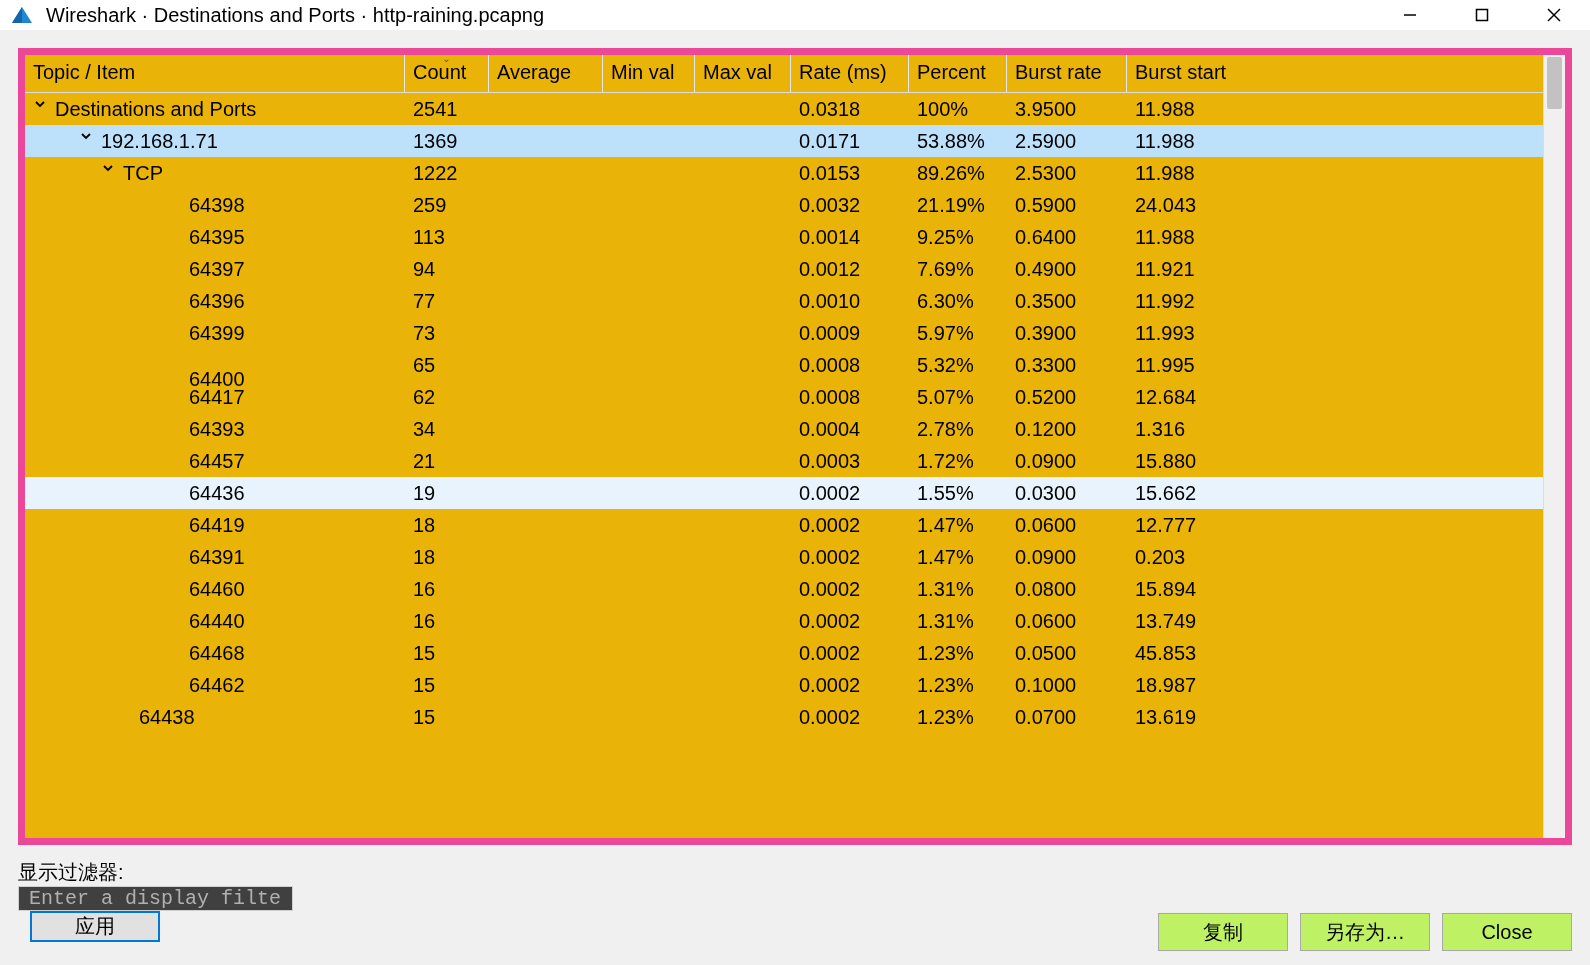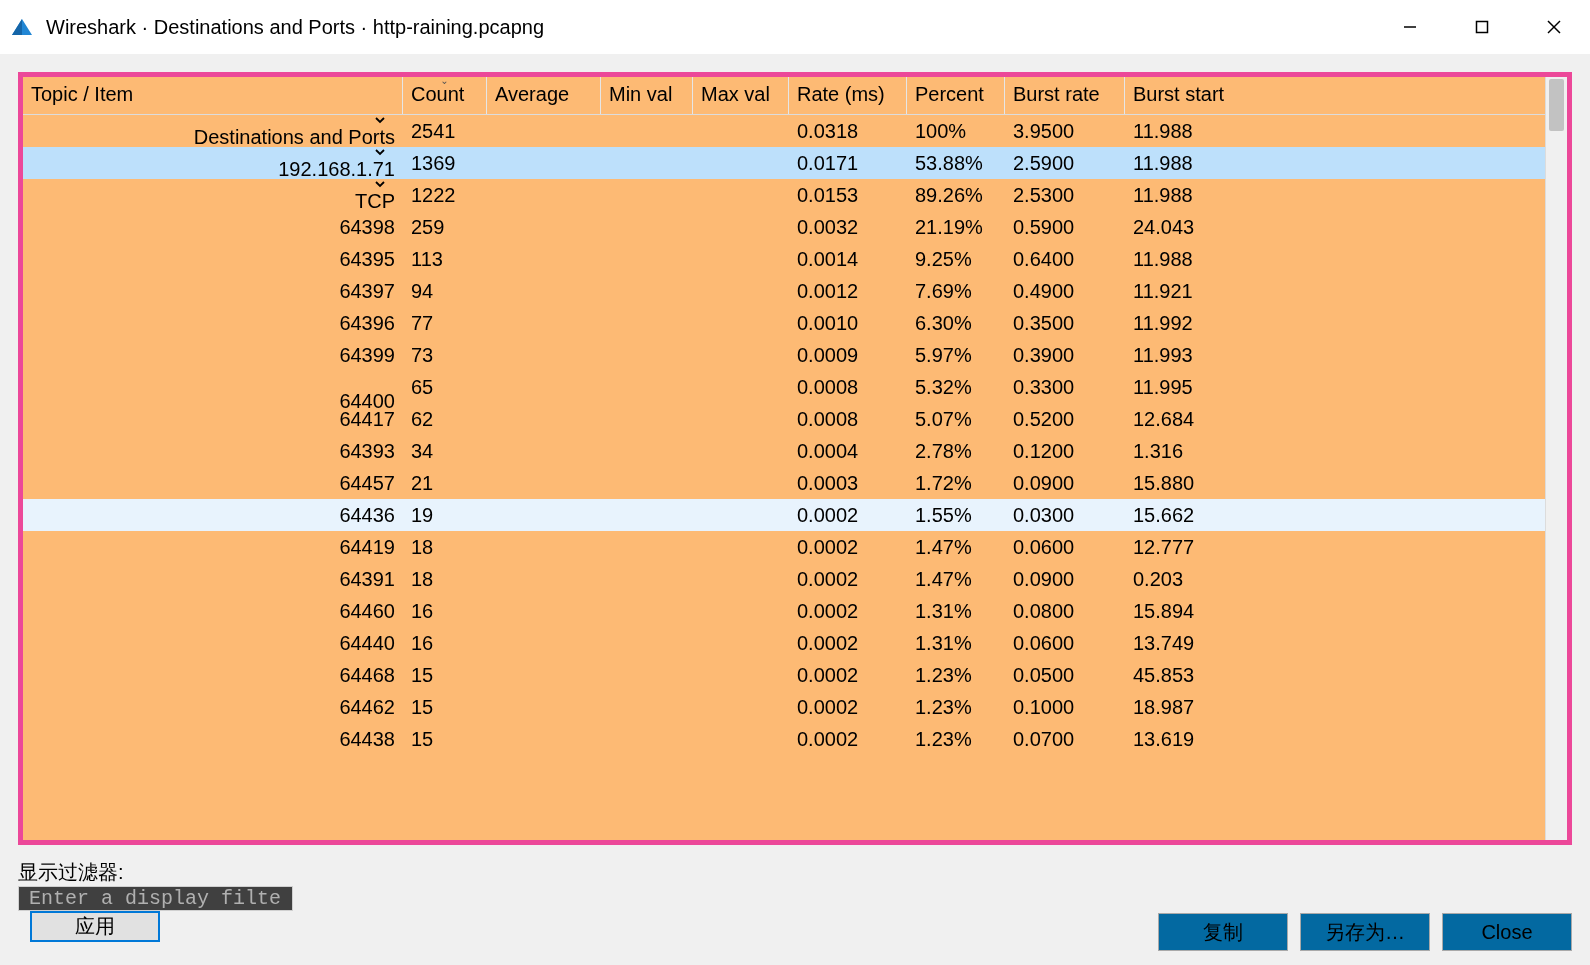--- a/index.html
+++ b/index.html
@@ -11,21 +11,21 @@
     overflow: hidden;
   }
   .window {
     width: 1590px;
     height: 965px;
     display: flex;
     flex-direction: column;
     background: #fff;
   }
   .titlebar {
-    height: 54px;
+    height: 30px;
     display: flex;
     align-items: center;
     padding-left: 10px;
     background: #fff;
   }
   .titlebar-icon {
     width: 24px;
     height: 24px;
     margin-right: 12px;
   }
@@ -47,22 +47,22 @@
   .content {
     flex: 1;
     background: #f0f0f0;
     padding: 18px 18px 14px 18px;
     display: flex;
     flex-direction: column;
     min-height: 0;
   }
   .tree-wrap {
     flex: 1;
-    border: 5px solid #ec4899;
-    background: #fdba74;
+    border: 7px solid #ec4899;
+    background: #eab308;
     position: relative;
     display: flex;
     min-height: 0;
   }
   .tree-scroll {
     flex: 1;
     overflow: hidden;
   }
   .tree-header {
     display: grid;
@@ -98,22 +98,21 @@
   .row.selected { background: #bde0fb; }
   .row.hover { background: #e8f3fd; }
   .cell {
     padding: 0 8px;
     white-space: nowrap;
     overflow: hidden;
     font-size: 20px;
   }
   .cell.first {
     display: flex;
-    align-items: flex-end;
-    flex-direction: column;
+    align-items: flex-start;
   }
   .expander {
     width: 18px;
     display: inline-flex;
     justify-content: center;
     margin-right: 6px;
     font-size: 13px;
     color: #333;
   }
   .vscroll {
@@ -167,21 +166,21 @@
   .button-row {
     display: flex;
     justify-content: flex-end;
     gap: 12px;
     margin-top: 14px;
   }
   .btn {
     width: 130px;
     height: 38px;
     border: 1px solid #a9a9a9;
-    background: #0369a1;
+    background: #bef264;
     font-size: 20px;
     display: flex;
     align-items: center;
     justify-content: center;
   }
 </style>
 </head>
 <body>
 
 <div class="window">

